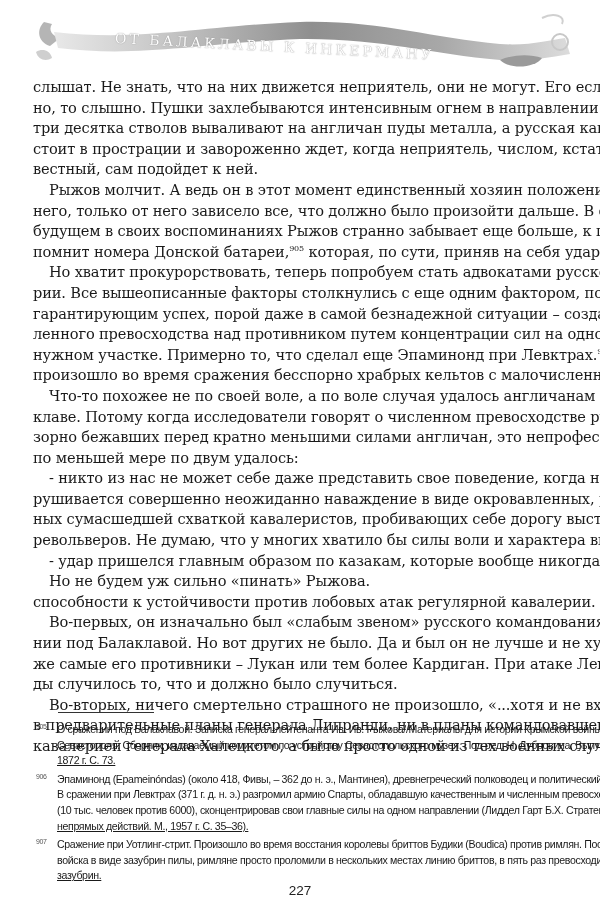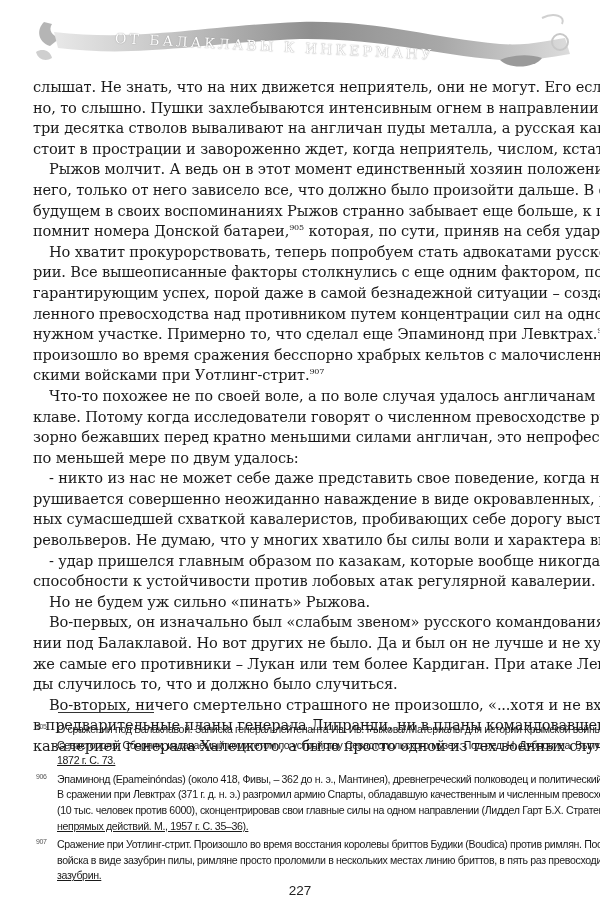--- a/index.html
+++ b/index.html
@@ -61,42 +61,42 @@
     <path d="M512 10 C 524 4, 536 8, 532 16" fill="none" stroke="#d0d0d0" stroke-width="2"></path>
   </svg>
   <div style="position:absolute; left:85px; top:22px; width:340px; font-family:'DejaVu Serif','Liberation Serif',serif; font-size:14px; letter-spacing:3px; color:#ffffff; transform: rotate(3deg); transform-origin:left center; white-space:nowrap; text-shadow:0 0 1px #777;">ОТ БАЛАКЛАВЫ К ИНКЕРМАНУ</div>
 </div>
 
 <div class="body-text" id="body-text">
     <span class="line">слышат. Не знать, что на них движется неприятель, они не могут. Его если не вид-</span>
     <span class="line">но, то слышно. Пушки захлебываются интенсивным огнем в направлении фронта,</span>
     <span class="line">три десятка стволов вываливают на англичан пуды металла, а русская кавалерия</span>
     <span class="line">стоит в прострации и завороженно ждет, когда неприятель, числом, кстати, не из-</span>
+    <span class="line last">вестный, сам подойдет к ней.</span>
     <span class="line ind">Рыжов молчит. А ведь он в этот момент единственный хозяин положения и от</span>
     <span class="line">него, только от него зависело все, что должно было произойти дальше. В скором</span>
     <span class="line">будущем в своих воспоминаниях Рыжов странно забывает еще больше, к примеру, не</span>
     <span class="line"><span>помнит номера Донской батареи,</span><sup>905</sup><span> которая, по сути, приняв на себя удар, рассеяв</span></span>
     <span class="line ind">Но хватит прокурорствовать, теперь попробуем стать адвокатами русской кавале-</span>
     <span class="line">рии. Все вышеописанные факторы столкнулись с еще одним фактором, почти всегда</span>
     <span class="line">гарантирующим успех, порой даже в самой безнадежной ситуации – создание чис-</span>
     <span class="line">ленного превосходства над противником путем концентрации сил на одном самом</span>
     <span class="line"><span>нужном участке. Примерно то, что сделал еще Эпаминонд при Левктрах.</span><sup>906</sup></span>
     <span class="line">произошло во время сражения бесспорно храбрых кельтов с малочисленными рим-</span>
-    <span class="line last"><span>скими войсками при Уотлинг-стрит.</span><sup>907</sup><span></span></span>
     <span class="line ind">Что-то похожее не по своей воле, а по воле случая удалось англичанам при Бала-</span>
     <span class="line">клаве. Потому когда исследователи говорят о численном превосходстве русских, по-</span>
     <span class="line">зорно бежавших перед кратно меньшими силами англичан, это непрофессионально</span>
     <span class="line last">по меньшей мере по двум удалось:</span>
     <span class="line ind">- никто из нас не может себе даже представить свое поведение, когда на строй об-</span>
     <span class="line">рушивается совершенно неожиданно наваждение в виде окровавленных, распален-</span>
     <span class="line">ных сумасшедшей схваткой кавалеристов, пробивающих себе дорогу выстрелами из</span>
     <span class="line">револьверов. Не думаю, что у многих хватило бы силы воли и характера выстоять в</span>
     <span class="line ind">- удар пришелся главным образом по казакам, которые вообще никогда не имели</span>
+    <span class="line last ind">Но не будем уж сильно «пинать» Рыжова.</span>
     <span class="line last">способности к устойчивости против лобовых атак регулярной кавалерии.</span>
-    <span class="line last ind">Но не будем уж сильно «пинать» Рыжова.</span>
     <span class="line ind">Во-первых, он изначально был «слабым звеном» русского командования в сраже-</span>
     <span class="line">нии под Балаклавой. Но вот других не было. Да и был он не лучше и не хуже, чем те</span>
     <span class="line">же самые его противники – Лукан или тем более Кардиган. При атаке Легкой брига-</span>
     <span class="line last">ды случилось то, что и должно было случиться.</span>
     <span class="line ind">Во-вторых, ничего смертельно страшного не произошло, «...хотя и не входило ни</span>
     <span class="line">в предварительные планы генерала Липранди, ни в планы командовавшего нашей</span>
     <span class="line">кавалерией генерала Халецкого, а было просто одной из тех военных случайностей,</span>
   </div>
 
 <div class="fn-rule"></div>

